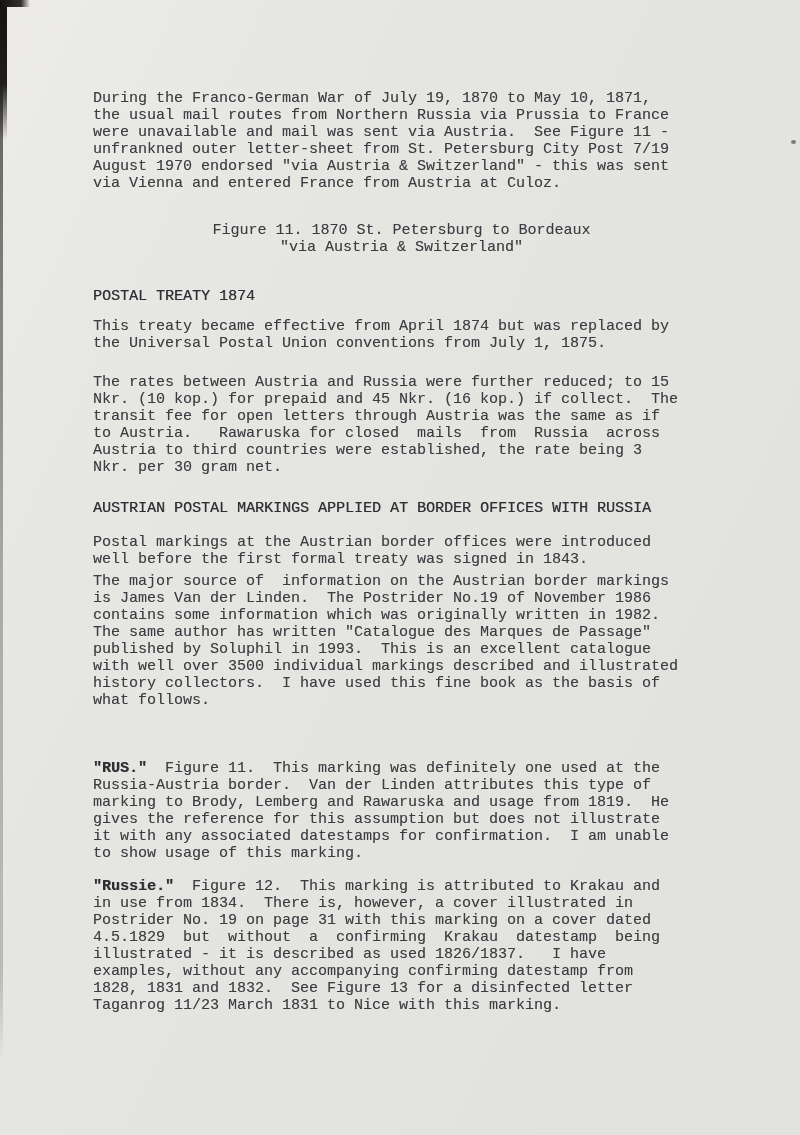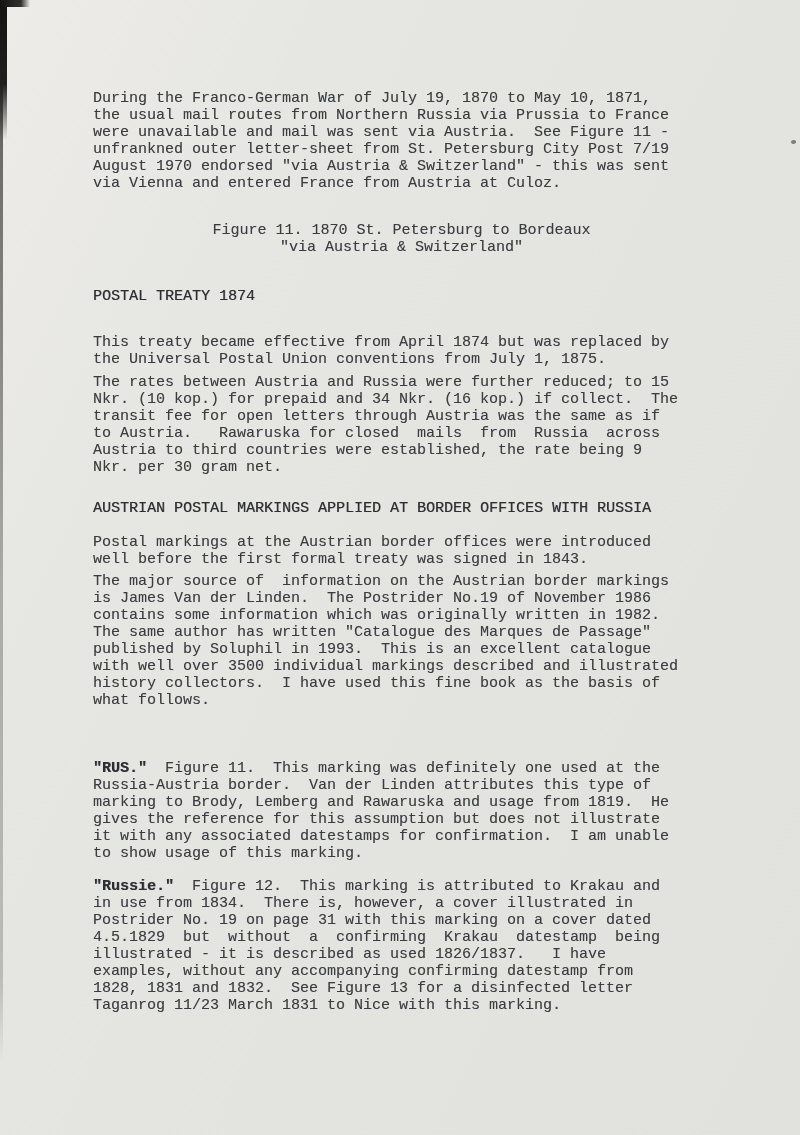--- a/index.html
+++ b/index.html
@@ -94,31 +94,31 @@
         <div class="line">via Vienna and entered France from Austria at Culoz.</div>
       </div>
 
     <div class="caption" style="top:222px">
       <div>Figure 11. 1870 St. Petersburg to Bordeaux</div>
       <div>"via Austria &amp; Switzerland"</div>
     </div>
 
     <div class="heading" style="top:288px">POSTAL TREATY 1874</div>
 
-    <div class="para" style="top:334px">
+    <div class="para" style="top:318px">
         <div class="line">This treaty became effective from April 1874 but was replaced by</div>
         <div class="line">the Universal Postal Union conventions from July 1, 1875.</div>
       </div>
 
     <div class="para" style="top:374px">
         <div class="line">The rates between Austria and Russia were further reduced; to 15</div>
-        <div class="line">Nkr. (10 kop.) for prepaid and 34 Nkr. (16 kop.) if collect.  The</div>
+        <div class="line">Nkr. (10 kop.) for prepaid and 45 Nkr. (16 kop.) if collect.  The</div>
         <div class="line">transit fee for open letters through Austria was the same as if</div>
         <div class="line">to Austria.   Rawaruska for closed  mails  from  Russia  across</div>
-        <div class="line">Austria to third countries were established, the rate being 9</div>
+        <div class="line">Austria to third countries were established, the rate being 3</div>
         <div class="line">Nkr. per 30 gram net.</div>
       </div>
 
     <div class="heading" style="top:500px">AUSTRIAN POSTAL MARKINGS APPLIED AT BORDER OFFICES WITH RUSSIA</div>
 
     <div class="para" style="top:534px">
         <div class="line">Postal markings at the Austrian border offices were introduced</div>
         <div class="line">well before the first formal treaty was signed in 1843.</div>
       </div>
 

